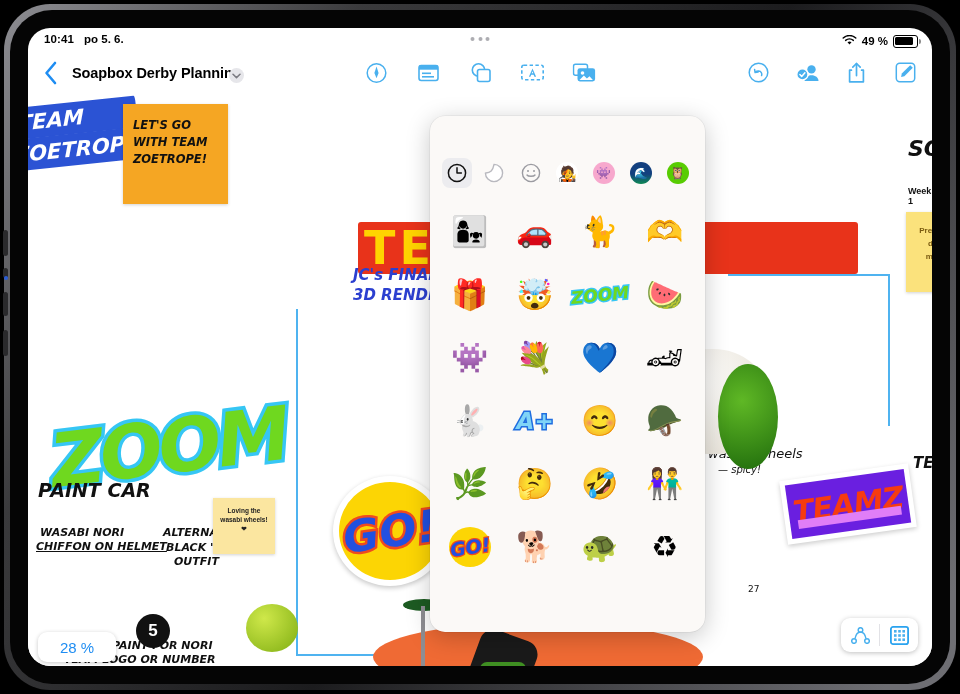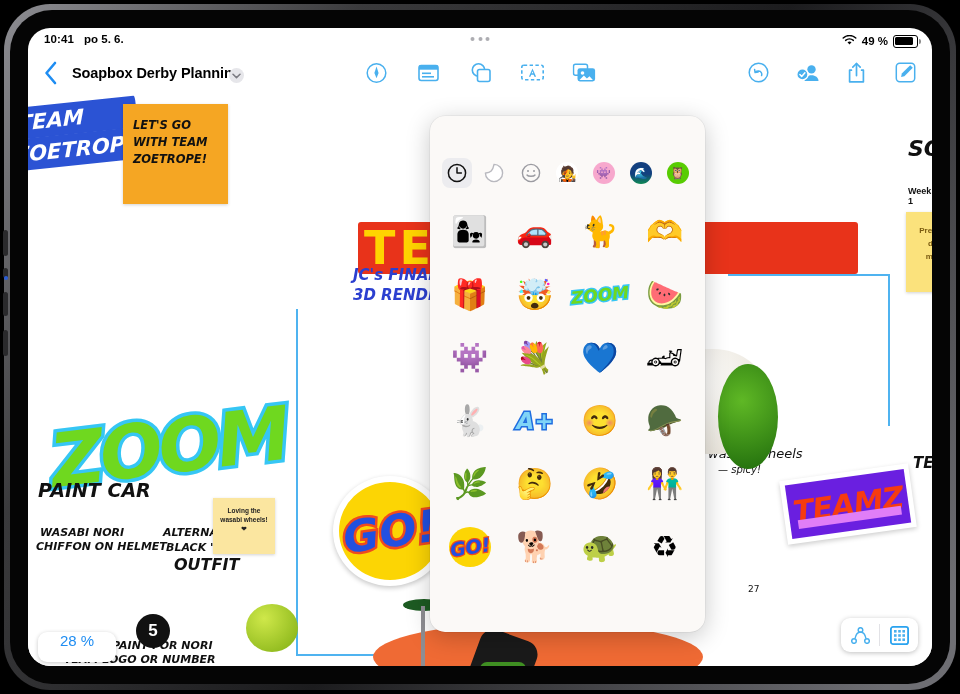--- a/index.html
+++ b/index.html
@@ -103,21 +103,21 @@
   .stand-pole{left:393px;top:512px;width:4px;height:86px;background:#8e8e93;}
   .blk-wheel{left:445px;top:540px;width:60px;height:60px;border-radius:14px;background:#1a1a1a;transform:rotate(20deg);}
   .grn-pill{left:452px;top:568px;width:46px;height:14px;border-radius:8px;background:#3f8f22;}
   .blue-frame{position:absolute;left:268px;top:215px;width:290px;height:345px;border:2px solid #4fb3f0;
       border-right:none;border-top:none;}
   .blue-frame2{position:absolute;left:700px;top:180px;width:160px;height:150px;border:2px solid #4fb3f0;
       border-left:none;border-bottom:none;}
 
   
   .zoompill{position:absolute;left:10px;top:538px;width:78px;height:30px;background:#fff;border-radius:9px;
-      box-shadow:0 1px 4px rgba(0,0,0,.22);display:flex;justify-content:center;}
+      box-shadow:0 1px 4px rgba(0,0,0,.22);display:flex;align-items:center;justify-content:center;}
   .zoompill span{font-size:15px;color:#1f8df2;font-weight:500;}
 
   
   .modes{position:absolute;right:14px;bottom:14px;height:34px;background:#fff;border-radius:9px;
       box-shadow:0 1px 5px rgba(0,0,0,.25);display:flex;overflow:hidden;}
   .mode-btn{width:38px;height:34px;display:flex;align-items:center;justify-content:center;cursor:pointer;}
   .mode-sep{width:1px;background:#e2e2e6;margin:6px 0;}
 
   
   .popover{position:absolute;left:402px;top:22px;width:275px;height:516px;background:#fbf9f7;border-radius:15px;
@@ -277,24 +277,24 @@
         <span>TEAM</span>
       </div>
 
       <div class="hw" style="left:325px;top:172px;font-size:15px;color:#2b3fd0;">JC's FINAL</div>
       <div class="hw" style="left:325px;top:192px;font-size:15px;color:#2b3fd0;">3D RENDERING</div>
 
       <div class="zoomart">ZOOM</div>
       <div class="hw" style="left:10px;top:385px;font-size:19px;">PAINT CAR</div>
 
       <div class="hw" style="left:12px;top:432px;font-size:11px;">WASABI NORI</div>
-      <div class="hw" style="left:8px;top:446px;font-size:11px;">CHIFFON ON HELMET</div>
+      <div class="hw" style="left:8px;top:446px;font-size:11px;text-decoration:underline;">CHIFFON ON HELMET</div>
       <div class="hw" style="left:135px;top:432px;font-size:11px;">ALTERNATIVE</div>
       <div class="hw" style="left:138px;top:447px;font-size:11px;">BLACK "NORI"</div>
-      <div class="hw" style="left:146px;top:461px;font-size:16px;">OUTFIT</div>
+      <div class="hw" style="left:146px;top:461px;font-size:11px;">OUTFIT</div>
 
       <div class="hw" style="left:40px;top:545px;font-size:11px;">BLACK PAINT FOR NORI</div>
       <div class="hw" style="left:36px;top:559px;font-size:11px;">TEAM LOGO OR NUMBER</div>
 
       <div class="hw" style="left:690px;top:335px;font-size:13px;font-weight:normal;">love the</div>
       <div class="hw" style="left:680px;top:352px;font-size:13px;font-weight:normal;">wasabi wheels</div>
       <div class="hw" style="left:690px;top:370px;font-size:10px;font-weight:normal;">— spicy!</div>
       <div class="hw" style="left:885px;top:360px;font-size:15px;">TEAM</div>
       <div class="hw" style="left:726px;top:348px;font-size:9px;font-weight:normal;font-style:normal;">17</div>
       <div class="hw" style="left:720px;top:490px;font-size:9px;font-weight:normal;font-style:normal;">27</div>

